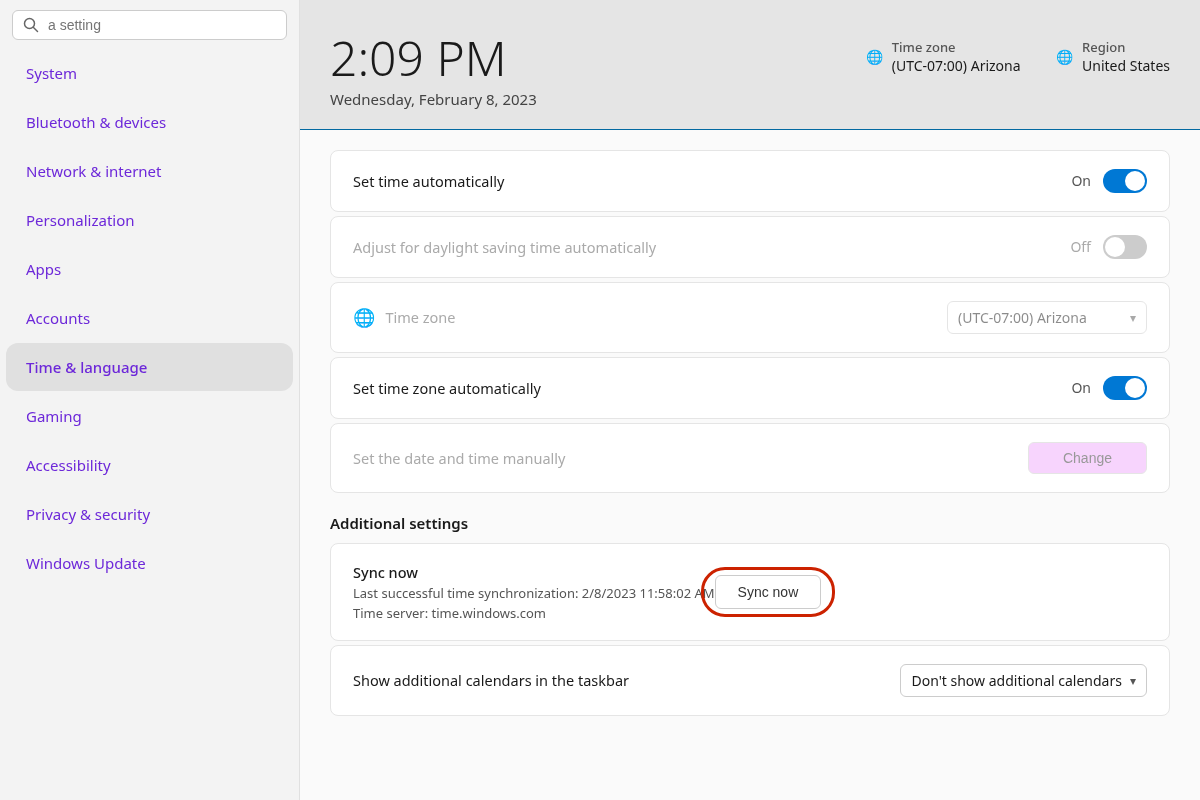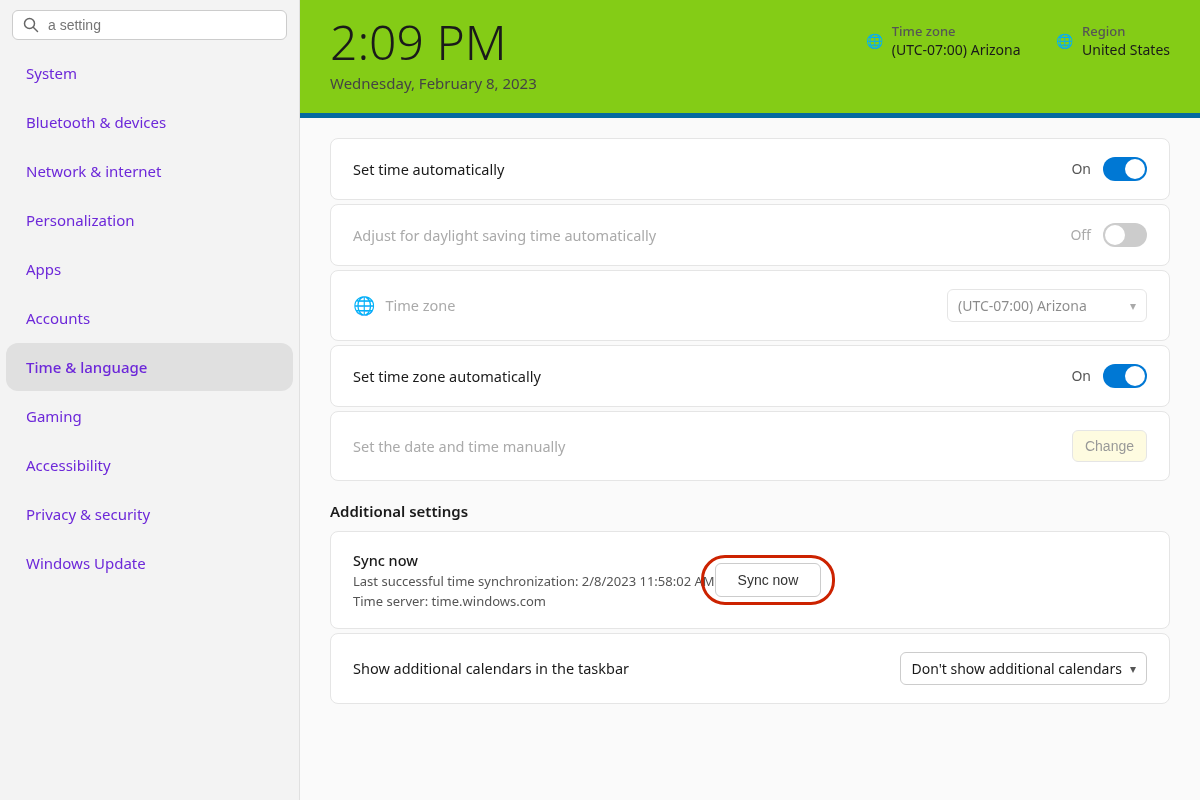--- a/index.html
+++ b/index.html
@@ -69,23 +69,23 @@
     
     .main {
       flex: 1;
       background: #fafafa;
       overflow-y: auto;
       padding: 0;
     }
 
     
     .header {
-      background: #84cc16;
-      padding: 16px 30px 20px 30px;
-      border-bottom: 5px solid #0369a1;
+      background: #e5e5e5;
+      padding: 32px 30px 20px 30px;
+      border-bottom: 1px solid #0369a1;
     }
 
     .header-time {
       font-size: 48px;
       font-weight: 300;
       color: #1a1a1a;
       line-height: 1.1;
     }
 
     .header-date {
@@ -227,22 +227,22 @@
       gap: 8px;
       color: #1a1a1a;
       min-width: 200px;
       justify-content: space-between;
     }
 
     
     .change-btn {
       border: 1px solid #ccc;
       border-radius: 6px;
-      padding: 7px 12px;
-      background: #fef9c3;
+      padding: 7px 34px;
+      background: #f0abfc;
       font-size: 14px;
       cursor: pointer;
       color: #333;
     }
 
     
     .section-heading {
       font-size: 15px;
       font-weight: 600;
       color: #1a1a1a;

